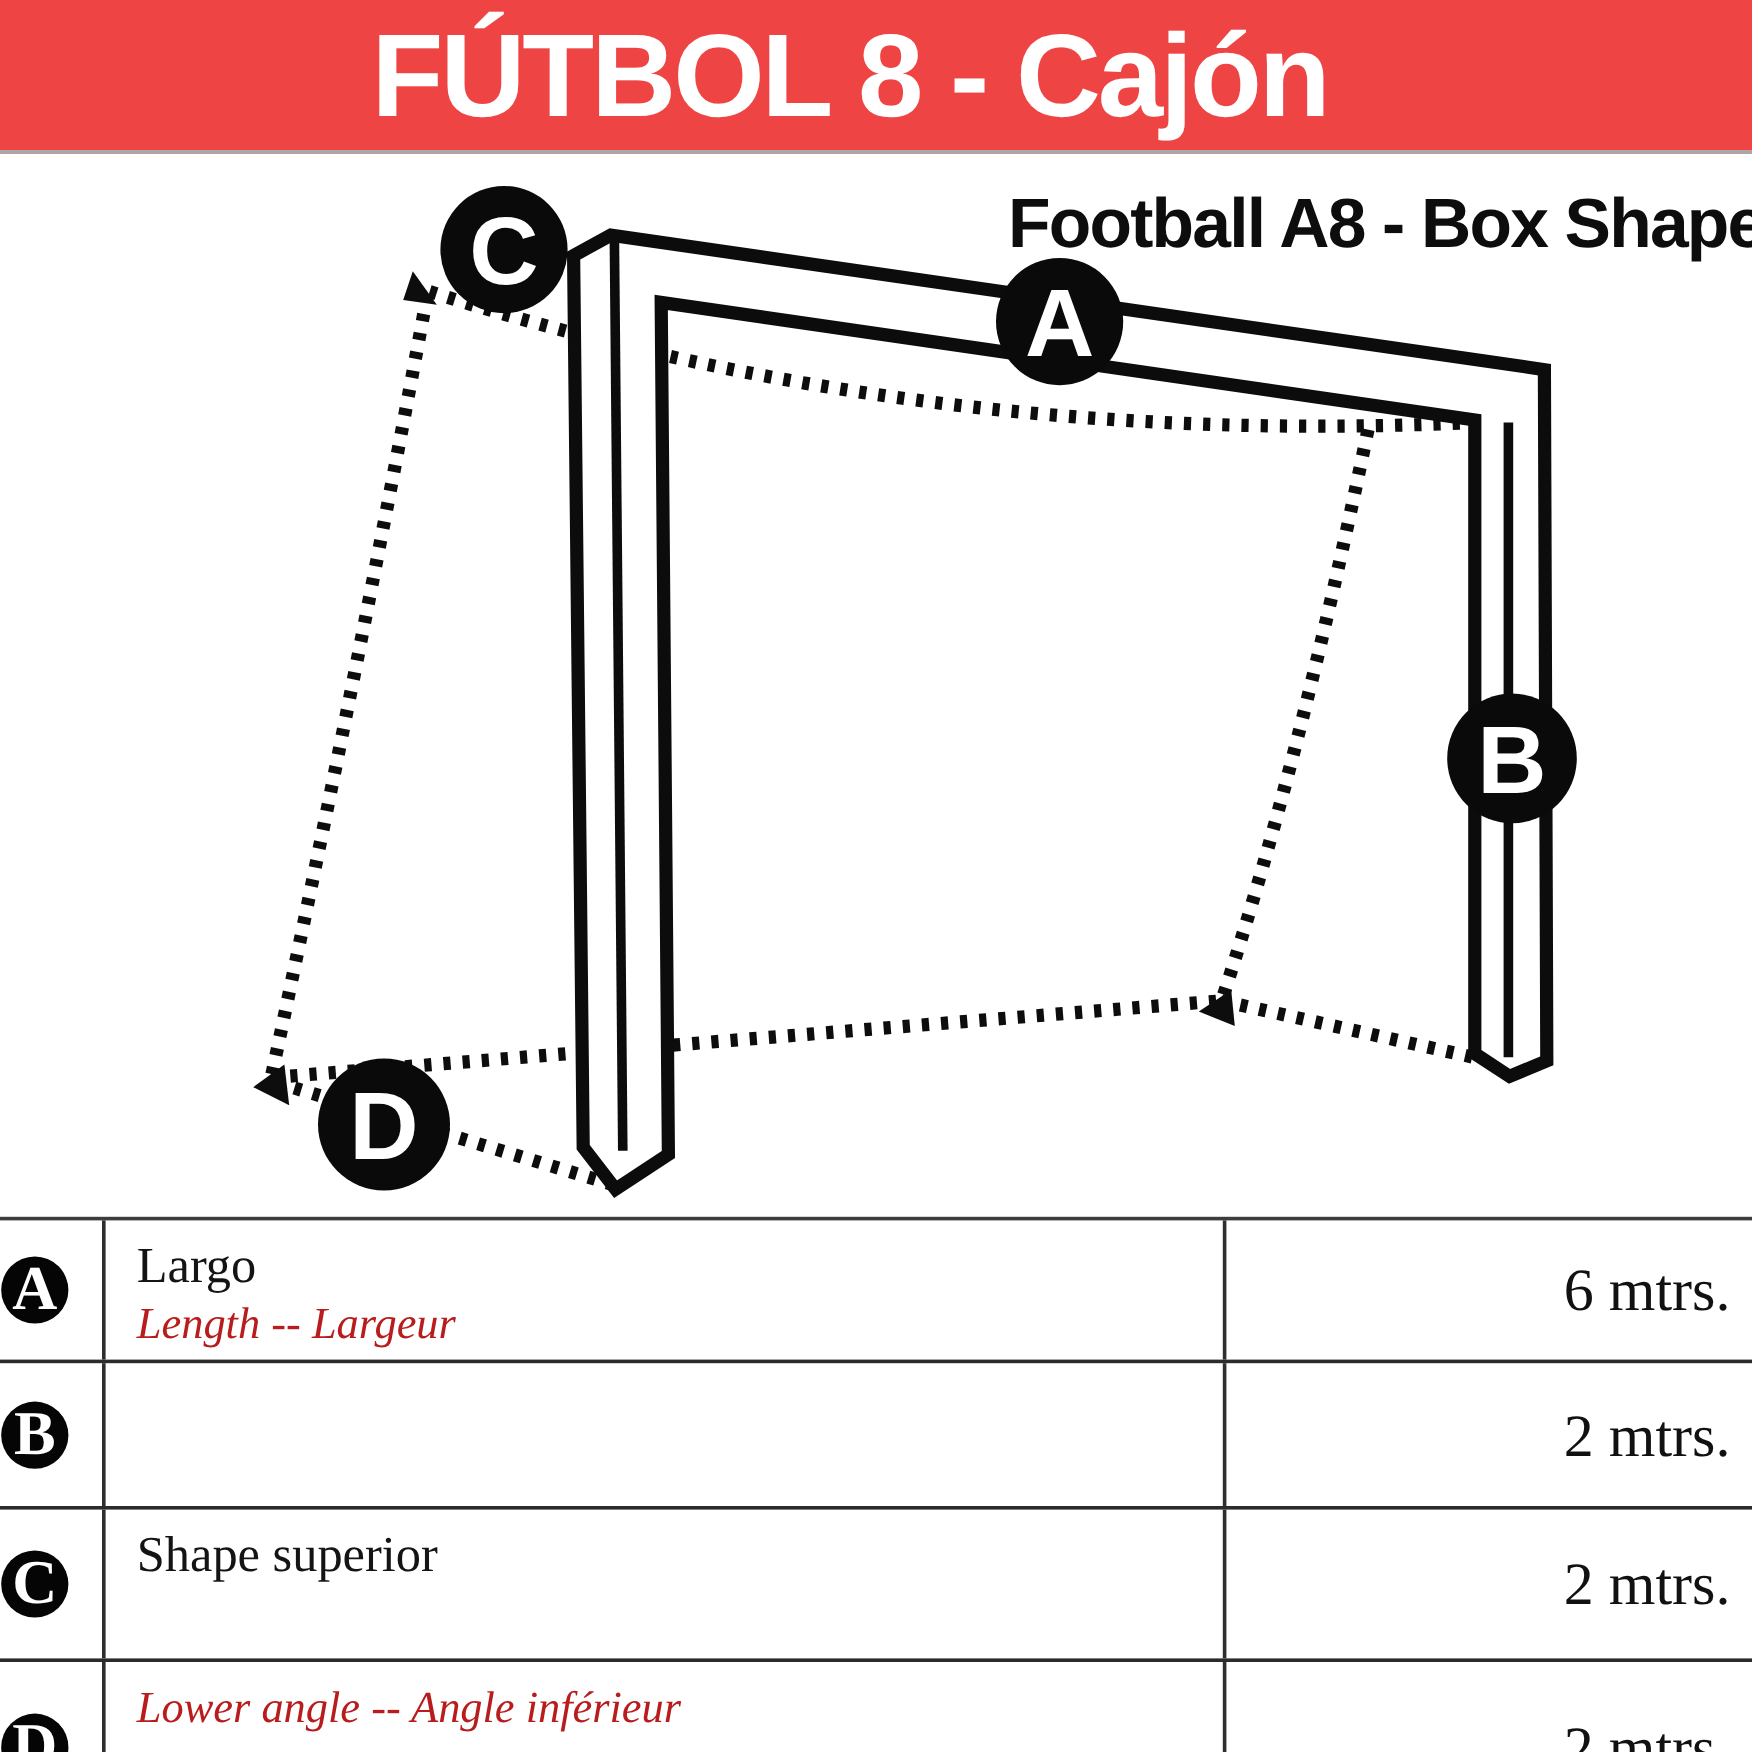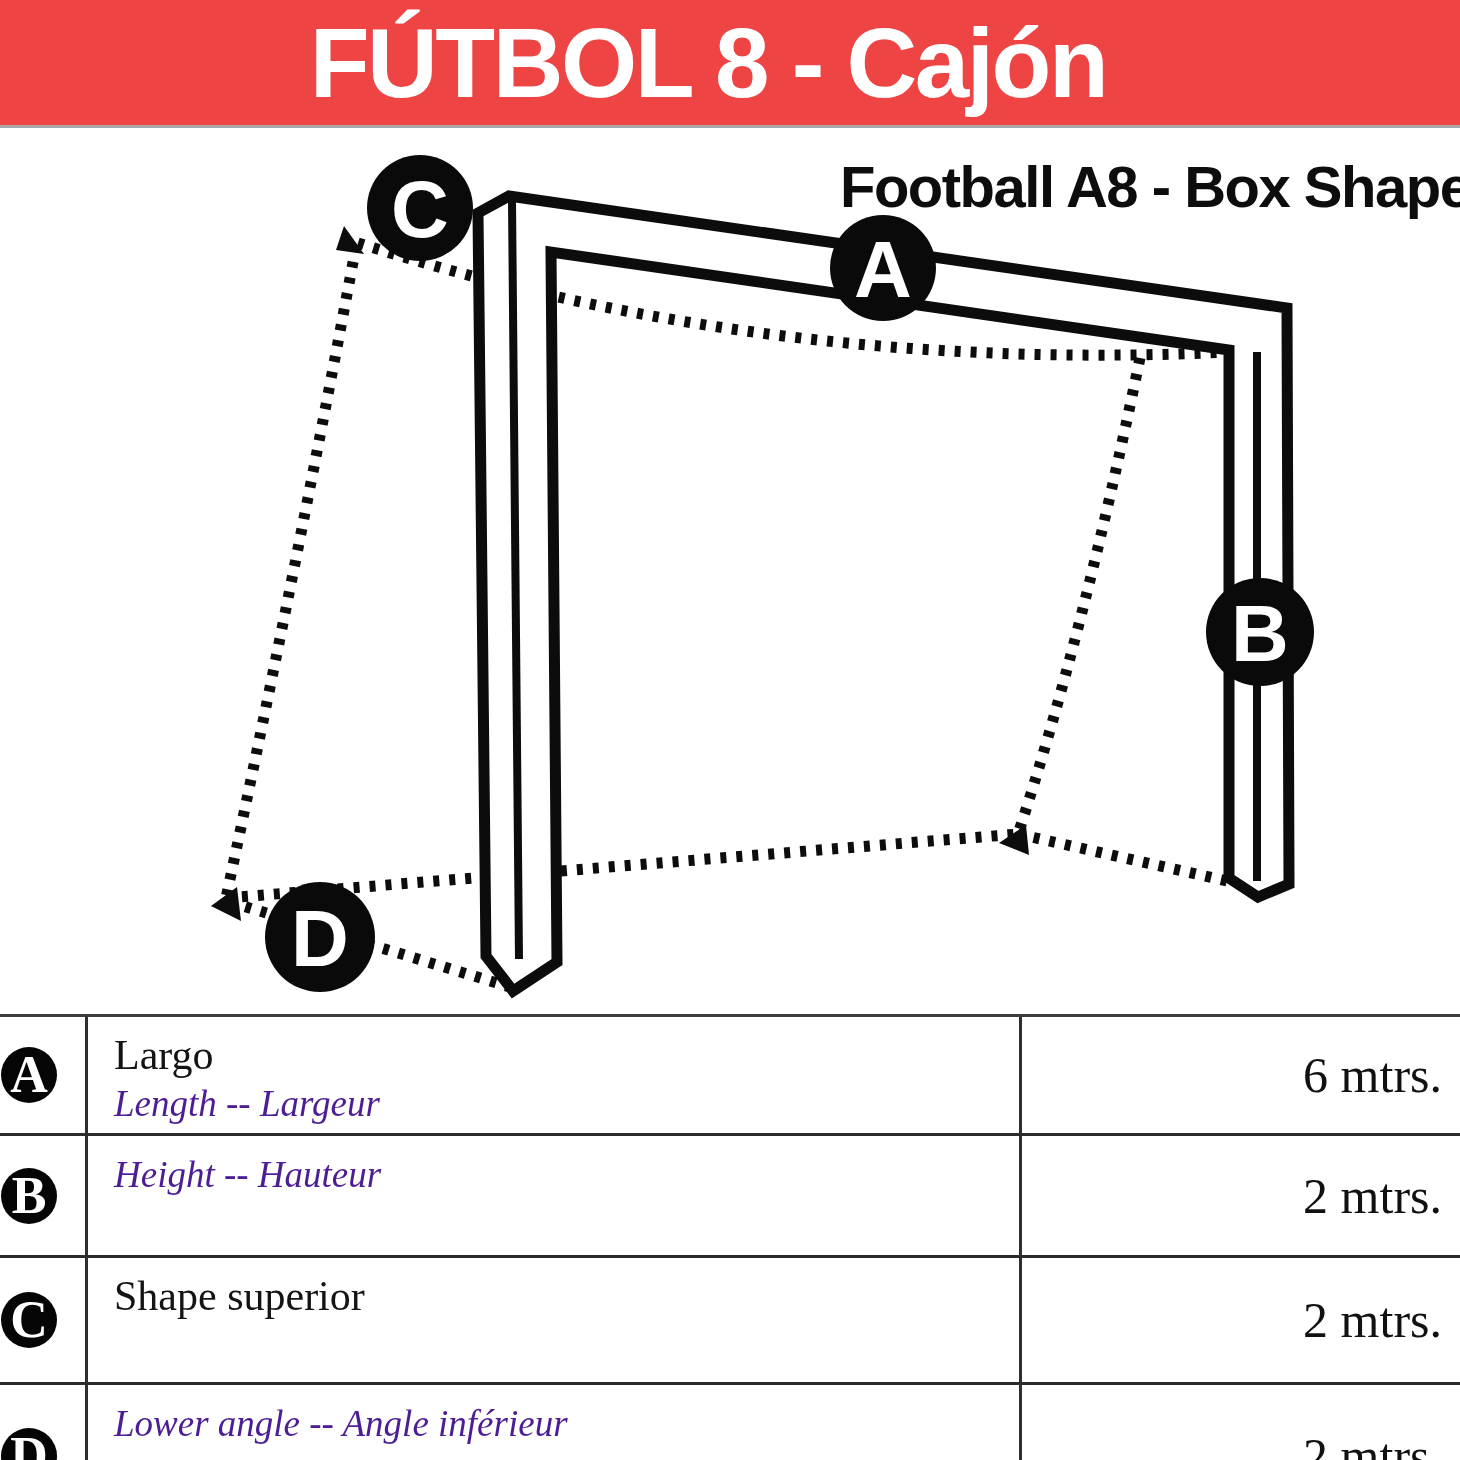--- a/index.html
+++ b/index.html
@@ -123,21 +123,21 @@
     overflow: hidden;
   }
   .label {
     font-size: 42px;
     color: #141414;
     line-height: 1.15;
   }
   .sublabel {
     font-size: 37px;
     font-style: italic;
-    color: #4c1d95;
+    color: #b91c1c;
     line-height: 1.15;
     margin-top: 4px;
   }
   .value-cell {
     flex: 1;
     display: flex; align-items: center; justify-content: flex-end;
     padding-right: 18px;
     font-size: 50px;
     color: #111111;
   }
@@ -200,21 +200,20 @@
       <div class="sublabel">Length -- Largeur</div>
     </div>
     <div class="value-cell">6 mtrs.</div>
   </div>
 
   <div class="trow row-b">
     <div class="badge-cell">
       <div class="badge">B</div>
     </div>
     <div class="label-cell">
-      <div class="sublabel">Height -- Hauteur</div>
     </div>
     <div class="value-cell">2 mtrs.</div>
   </div>
 
   <div class="trow row-c">
     <div class="badge-cell">
       <div class="badge">C</div>
     </div>
     <div class="label-cell">
       <div class="label">Shape superior</div>

